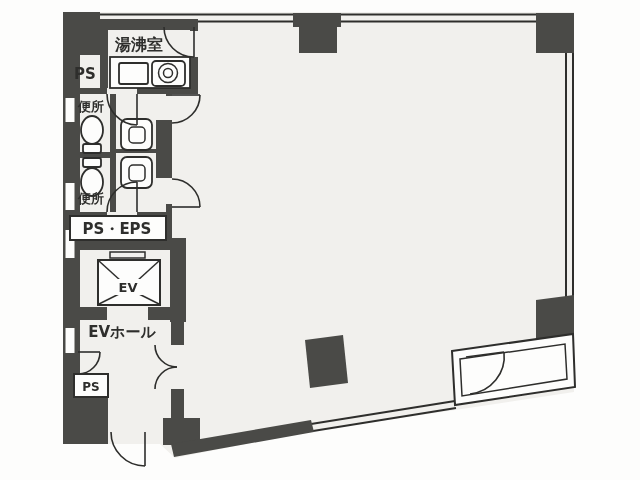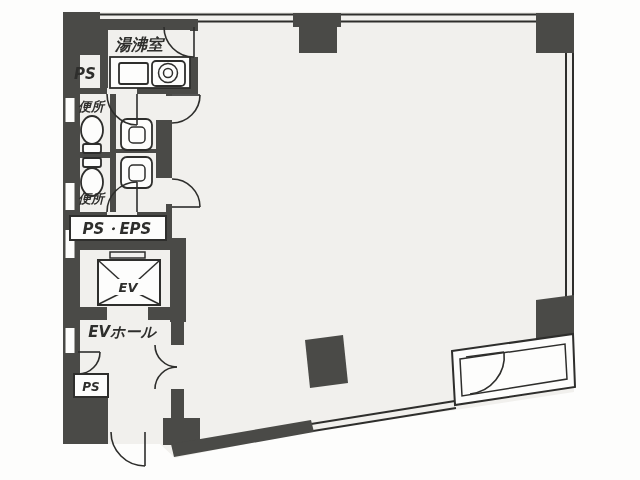--- a/index.html
+++ b/index.html
@@ -1,16 +1,16 @@
 <!DOCTYPE html>
 <html style="--wall: #4a4a47; --line: #2e2e2c; --floor: #f1f0ed; --paper: #fdfdfc;"><head>
 <meta charset="utf-8">
 <style>
   html,body{margin:0;padding:0;background:#fbfbfa;}
-  .stage{width:640px;height:480px;position:relative;background:var(--paper,#fbfbfa);font-style:italic;}
+  .stage{width:640px;height:480px;position:relative;background:var(--paper,#fbfbfa);}
   svg{display:block;}
   .floor{fill:var(--floor,#f1f0ed);}
   .wall{fill:var(--wall,#4a4a47);stroke:none;}
   .gap{fill:var(--floor,#f1f0ed);}
   .glass{fill:var(--paper,#fdfdfc);}
   .thin{stroke:var(--line,#2e2e2c);stroke-width:2;fill:none;}
   .thin15{stroke:var(--line,#2e2e2c);stroke-width:1.5;fill:none;}
   .box{stroke:var(--line,#2e2e2c);stroke-width:2;fill:var(--paper,#fdfdfc);}
   .fixture{stroke:var(--line,#2e2e2c);stroke-width:1.8;fill:var(--paper,#fdfdfc);}
   .door{stroke:var(--line,#2e2e2c);stroke-width:1.6;fill:none;}

